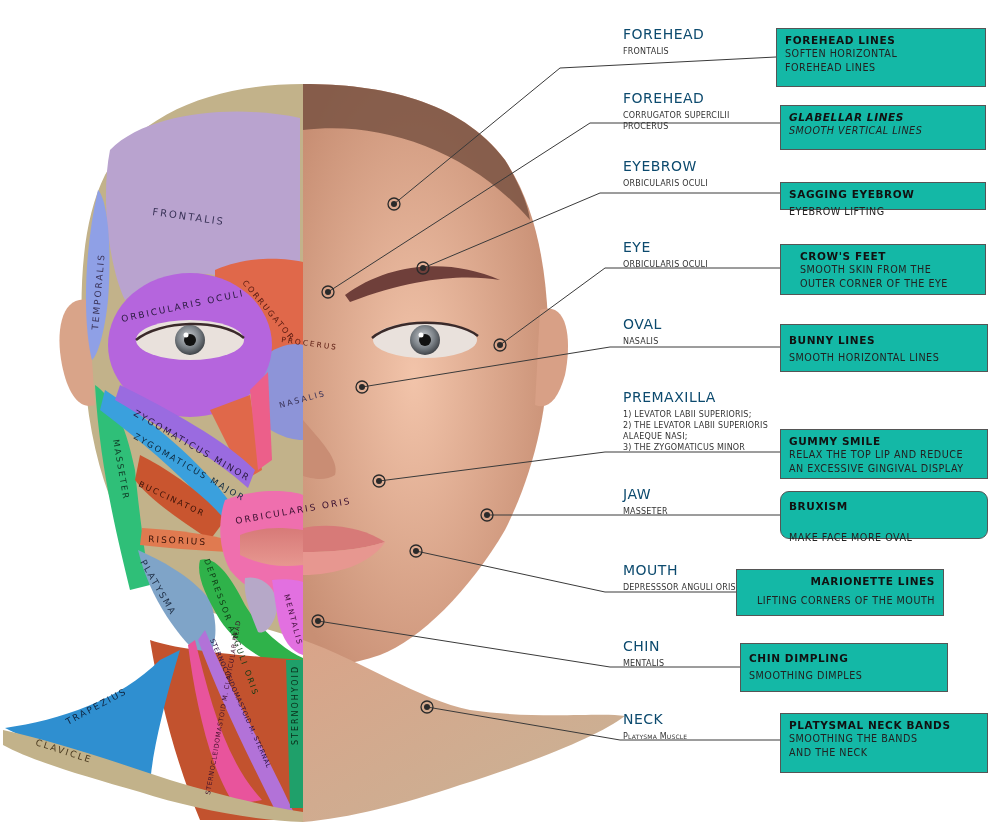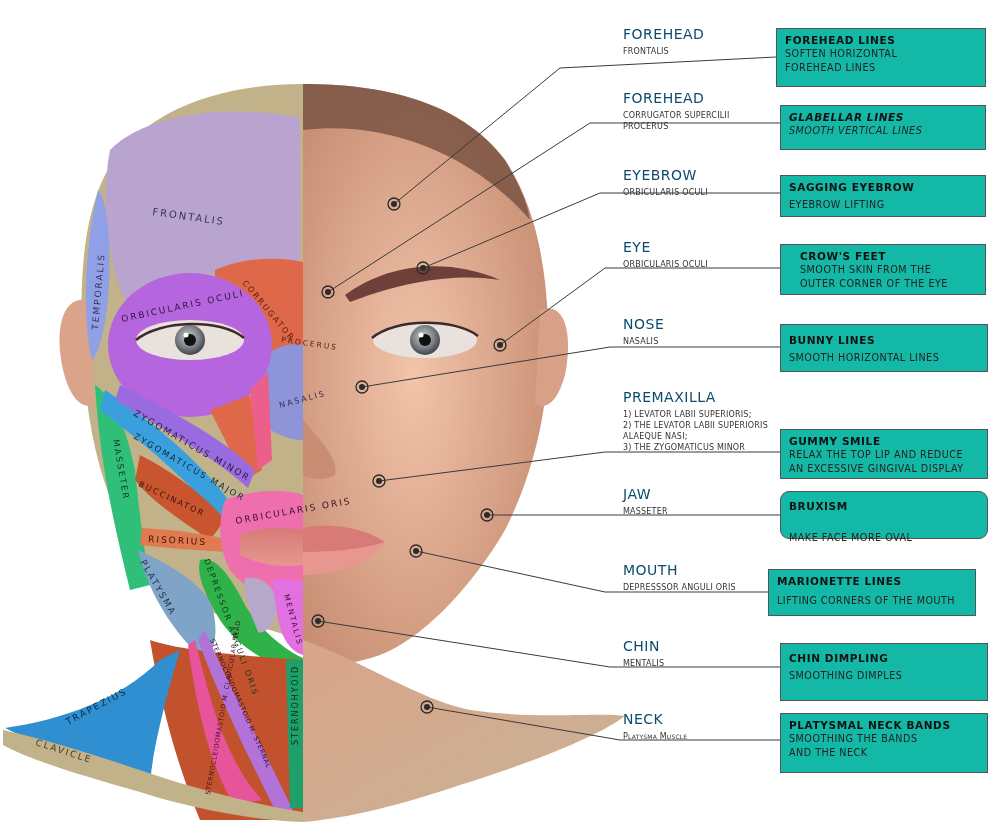--- a/index.html
+++ b/index.html
@@ -212,30 +212,30 @@
 
 <div class="region" style="top:26px">
   <div class="region-title">FOREHEAD</div>
   <div class="region-sub">FRONTALIS</div>
 </div>
 <div class="region" style="top:90px">
   <div class="region-title">FOREHEAD</div>
   <div class="region-sub">CORRUGATOR SUPERCILII</div>
   <div class="region-sub" style="margin-top:0">PROCERUS</div>
 </div>
-<div class="region" style="top:167px">
+<div class="region" style="top:158px">
   <div class="region-title">EYEBROW</div>
   <div class="region-sub">ORBICULARIS OCULI</div>
 </div>
 <div class="region" style="top:239px">
   <div class="region-title">EYE</div>
   <div class="region-sub">ORBICULARIS OCULI</div>
 </div>
 <div class="region" style="top:316px">
-  <div class="region-title">NOSE</div>
+  <div class="region-title">OVAL</div>
   <div class="region-sub">NASALIS</div>
 </div>
 <div class="region" style="top:389px">
   <div class="region-title">PREMAXILLA</div>
   <div class="region-sub">1) LEVATOR LABII SUPERIORIS;</div>
   <div class="region-sub" style="margin-top:0">2) THE LEVATOR LABII SUPERIORIS</div>
   <div class="region-sub" style="margin-top:0">ALAEQUE NASI;</div>
   <div class="region-sub" style="margin-top:0">3) THE ZYGOMATICUS MINOR</div>
 </div>
 <div class="region" style="top:486px">
@@ -257,21 +257,21 @@
 
 <div class="box" style="left:776px; top:28px; width:210px; height:59px;">
   <div class="box-title">FOREHEAD LINES</div>
   <div class="box-desc">SOFTEN HORIZONTAL</div>
   <div class="box-desc">FOREHEAD LINES</div>
 </div>
 <div class="box" style="left:780px; top:105px; width:206px; height:45px;font-style:italic;">
   <div class="box-title">GLABELLAR LINES</div>
   <div class="box-desc" style="">SMOOTH VERTICAL LINES</div>
 </div>
-<div class="box" style="left:780px; top:175px; width:206px; height:42px;">
+<div class="box" style="left:780px; top:182px; width:206px; height:28px;">
   <div class="box-title">SAGGING EYEBROW</div>
   <div class="box-desc" style="margin-top:4px">EYEBROW LIFTING</div>
 </div>
 <div class="box" style="left:780px; top:244px; width:206px; height:51px;padding-left:19px;">
   <div class="box-title">CROW'S FEET</div>
   <div class="box-desc">SMOOTH SKIN FROM THE</div>
   <div class="box-desc">OUTER CORNER OF THE EYE</div>
 </div>
 <div class="box" style="left:780px; top:324px; width:208px; height:48px;">
   <div class="box-title" style="margin-top:4px">BUNNY LINES</div>
@@ -279,25 +279,25 @@
 </div>
 <div class="box" style="left:780px; top:429px; width:208px; height:50px;">
   <div class="box-title">GUMMY SMILE</div>
   <div class="box-desc">RELAX THE TOP LIP AND REDUCE</div>
   <div class="box-desc">AN EXCESSIVE GINGIVAL DISPLAY</div>
 </div>
 <div class="box" style="left:780px; top:491px; width:208px; height:48px;border-radius:9px;">
   <div class="box-title" style="margin-top:3px">BRUXISM</div>
   <div class="box-desc" style="margin-top:18px">MAKE FACE MORE OVAL</div>
 </div>
-<div class="box" style="left:768px; top:569px; width:208px; height:47px;">
+<div class="box" style="left:736px; top:569px; width:208px; height:47px;text-align:right;">
   <div class="box-title">MARIONETTE LINES</div>
   <div class="box-desc" style="margin-top:6px">LIFTING CORNERS OF THE MOUTH</div>
 </div>
-<div class="box" style="left:780px; top:643px; width:208px; height:58px;">
+<div class="box" style="left:740px; top:643px; width:208px; height:49px;">
   <div class="box-title" style="margin-top:3px">CHIN DIMPLING</div>
   <div class="box-desc" style="margin-top:4px">SMOOTHING DIMPLES</div>
 </div>
 <div class="box" style="left:780px; top:713px; width:208px; height:60px;">
   <div class="box-title">PLATYSMAL NECK BANDS</div>
   <div class="box-desc">SMOOTHING THE BANDS</div>
   <div class="box-desc">AND THE NECK</div>
 </div>
 
 </body></html>

